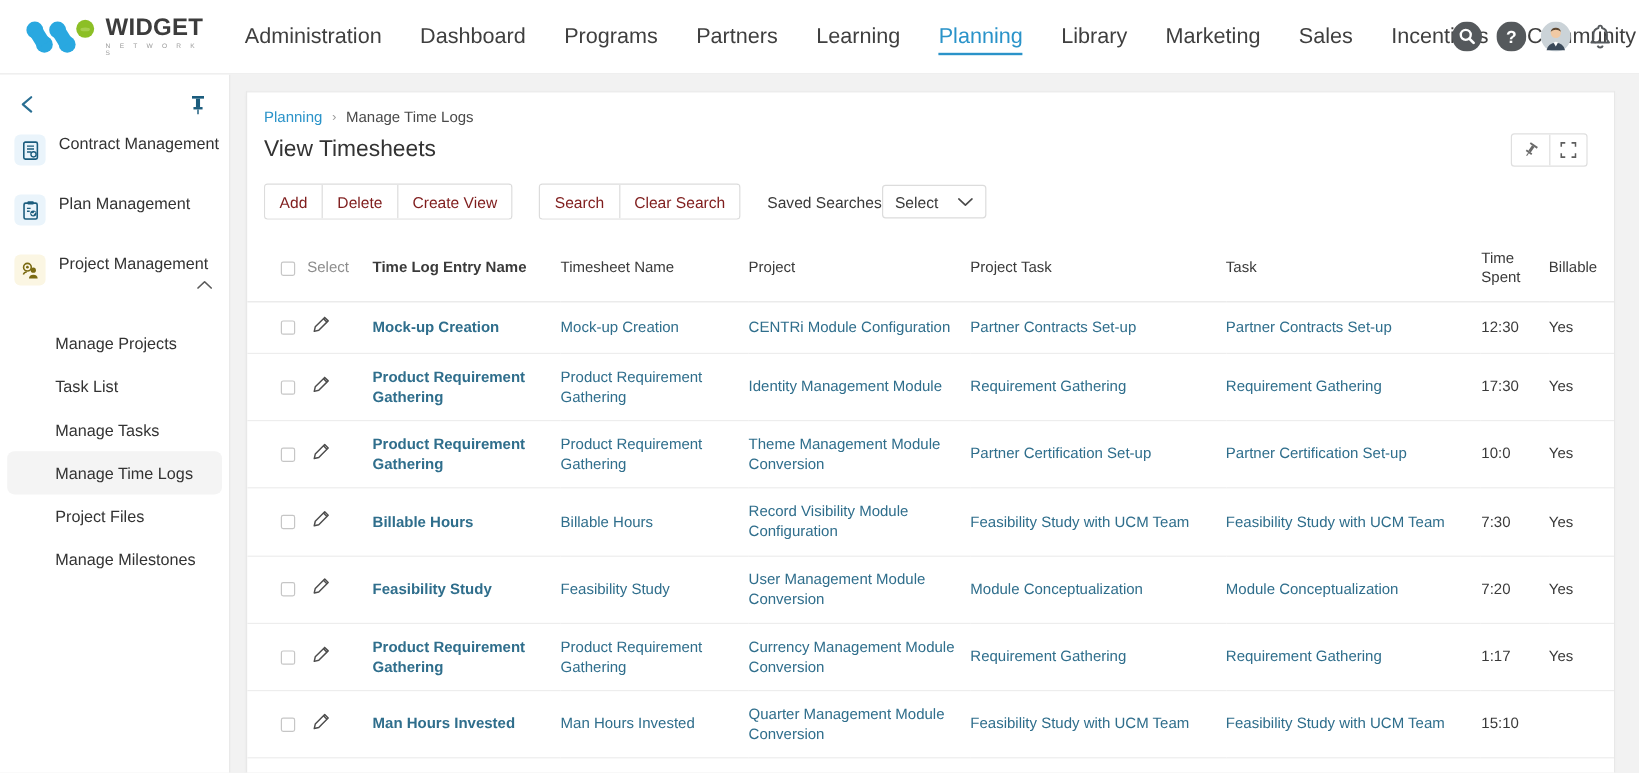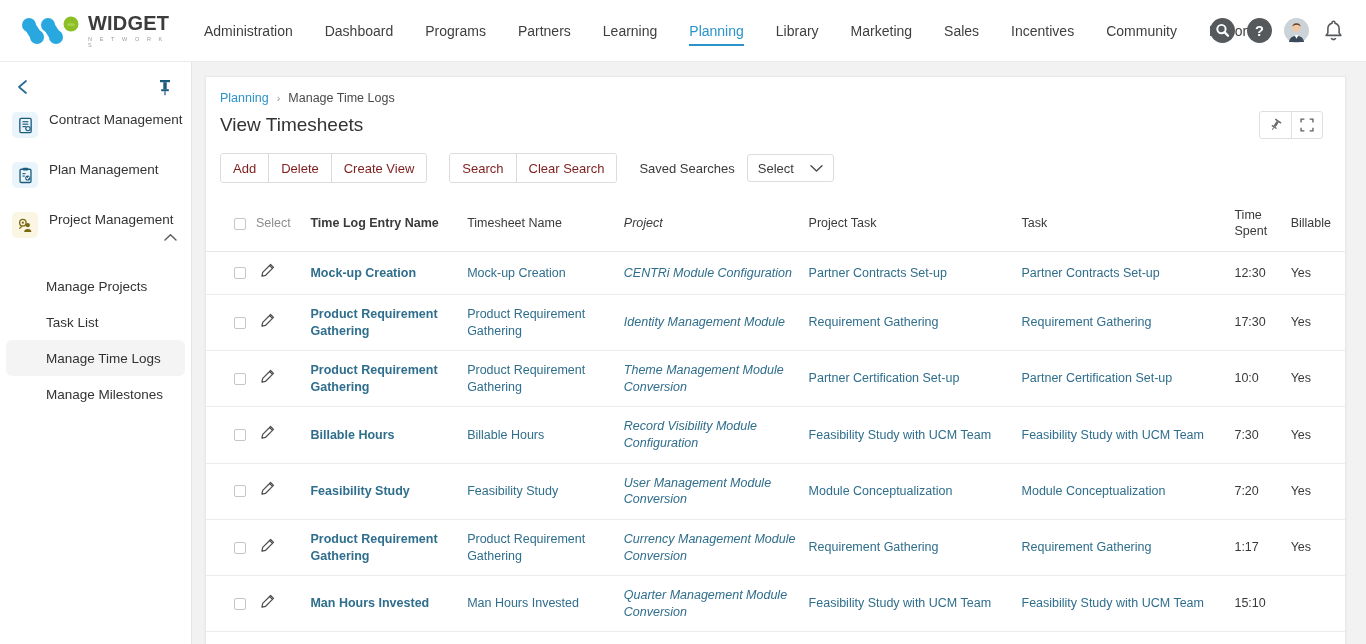--- a/index.html
+++ b/index.html
@@ -28,21 +28,21 @@
     font-size: 20px; font-weight: bold; color: #3c3c3c;
     letter-spacing: 0.2px; line-height: 1;
   }
   .logo-sub {
     font-size: 5.5px; color: #9a9a9a; letter-spacing: 3.1px;
     margin-top: 3px; line-height: 1;
   }
 
   .mainnav { display: flex; align-items: center; margin-left: 22px; height: 62px; }
   .nav-item {
-    font-size: 14px; color: #3f3f3f;
+    font-size: 18px; color: #3f3f3f;
     padding: 14px 16px; height: 62px;
     display: flex; align-items: center;
     position: relative; cursor: pointer; white-space: nowrap;
   }
   .nav-item.active { color: #2a93c9; }
   .nav-item.active::after {
     content: ""; position: absolute;
     left: 16px; right: 16px; bottom: 16px;
     height: 2px; background: #2a93c9;
   }
@@ -137,21 +137,21 @@
     display: flex; border: 1px solid #dcdcdc;
     border-radius: 3px; overflow: hidden; background: #fff;
   }
   .tbtn {
     font-size: 13px; color: #7f1d1d;
     padding: 0 12px; height: 28px;
     display: flex; align-items: center;
     cursor: pointer; background: #fff; white-space: nowrap;
   }
   .tbtn + .tbtn { border-left: 1px solid #dcdcdc; }
-  .saved-wrap { display: flex; align-items: center; gap: 12px; }
+  .saved-wrap { display: flex; align-items: center; }
   .saved-label { font-size: 13px; color: #3a3a3a; white-space: nowrap; }
   .select-box {
     display: flex; align-items: center; gap: 16px;
     border: 1px solid #dcdcdc; border-radius: 3px;
     height: 28px; padding: 0 10px; cursor: pointer; background: #fff;
   }
   .select-val { font-size: 13px; color: #3a3a3a; }
 
   
   .table-wrap { margin-top: 17px; width: 1141px; }
@@ -167,21 +167,21 @@
     text-align: left; vertical-align: middle;
     padding: 11px 6px 11px 0; border-bottom: 1px solid #ededed;
     line-height: 1.33;
   }
   td.plain { color: #3a3a3a; }
   .cell-link { color: #2f6e8c; cursor: pointer; }
 
   .col-sel   { width: 104px; padding-left: 14px !important; }
   .col-tlen  { width: 156px; font-weight: bold; }
   .col-tsn   { width: 156px; }
-  .col-proj  { width: 184px; font-style: italic; }
+  .col-proj  { width: 184px; }
   .col-ptask { width: 212px; }
   .col-task  { width: 212px; }
   .col-time  { width: 56px; }
   .col-bill  { width: 56px; }
 
   .chk {
     width: 12px; height: 12px; border: 1px solid #c6c6c6;
     border-radius: 2px; background: #fff; display: inline-block;
     vertical-align: middle; cursor: pointer;
   }
@@ -309,21 +309,23 @@
     </span>
     <span class="side-label">Project Management</span>
     <svg class="side-chevron" width="13" height="9" viewBox="0 0 13 9">
       <polyline points="1,7 6.5,1.8 12,7" fill="none" stroke="#5a5a5a" stroke-width="1.4" stroke-linecap="round" stroke-linejoin="round"></polyline>
     </svg>
   </div>
 
   <div class="sublist">
     <div class="subitem">Manage Projects</div>
     <div class="subitem">Task List</div>
+    <div class="subitem">Manage Tasks</div>
     <div class="subitem active">Manage Time Logs</div>
+    <div class="subitem">Project Files</div>
     <div class="subitem">Manage Milestones</div>
   </div>
 </div>
 
 <div class="panel">
 
   <div class="breadcrumb">
     <span class="bc-link">Planning</span>
     <span class="bc-sep">›</span>
     <span class="bc-current">Manage Time Logs</span>

